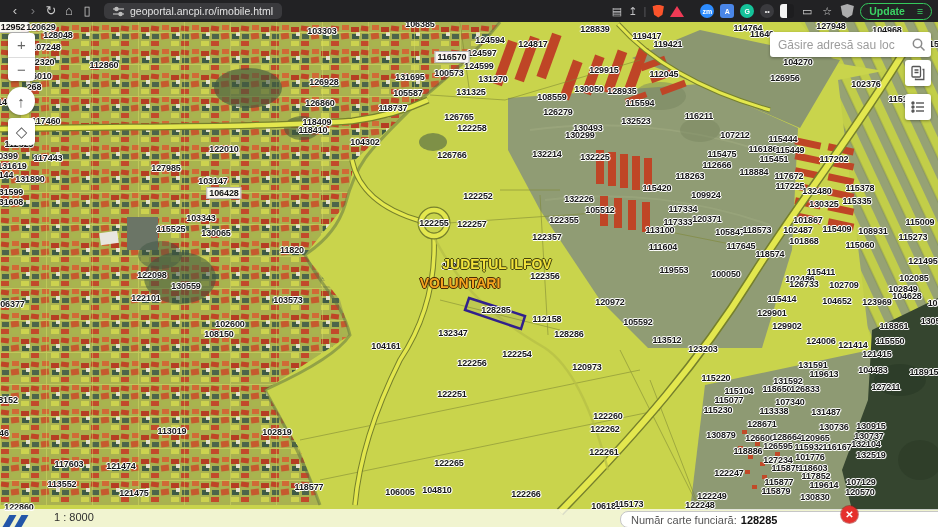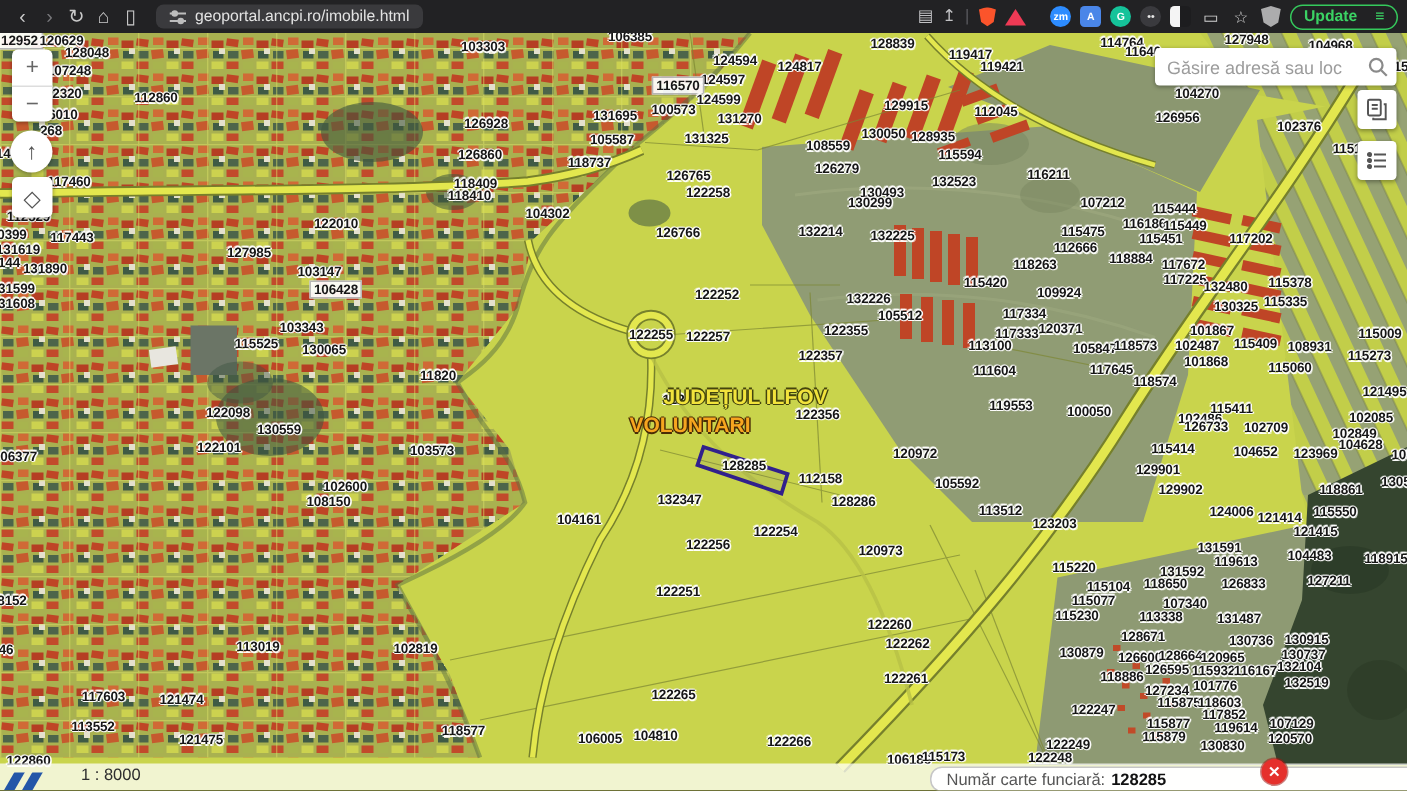--- a/index.html
+++ b/index.html
@@ -393,21 +393,21 @@
         <div class="plabel" style="left: 703px; top: 327px;">123203</div>
         <div class="plabel" style="left: 821px; top: 319px;">124006</div>
         <div class="plabel" style="left: 853px; top: 323px;">121414</div>
         <div class="plabel" style="left: 890px; top: 319px;">115550</div>
         <div class="plabel" style="left: 877px; top: 332px;">121415</div>
         <div class="plabel" style="left: 386px; top: 324px;">104161</div>
         <div class="plabel" style="left: 517px; top: 332px;">122254</div>
         <div class="plabel" style="left: 472px; top: 341px;">122256</div>
         <div class="plabel" style="left: 587px; top: 345px;">120973</div>
         <div class="plabel" style="left: 452px; top: 372px;">122251</div>
-        <div class="plabel" style="left: 593px; top: 394px;">122260</div>
+        <div class="plabel" style="left: 608px; top: 394px;">122260</div>
         <div class="plabel" style="left: 605px; top: 407px;">122262</div>
         <div class="plabel" style="left: 604px; top: 430px;">122261</div>
         <div class="plabel" style="left: 449px; top: 441px;">122265</div>
         <div class="plabel" style="left: 309px; top: 465px;">118577</div>
         <div class="plabel" style="left: 400px; top: 470px;">106005</div>
         <div class="plabel" style="left: 437px; top: 468px;">104810</div>
         <div class="plabel" style="left: 526px; top: 472px;">122266</div>
         <div class="plabel" style="left: 606px; top: 484px;">106186</div>
         <div class="plabel" style="left: 629px; top: 482px;">115173</div>
         <div class="plabel" style="left: 219px; top: 312px;">108150</div>
@@ -420,21 +420,21 @@
         <div class="plabel" style="left: 62px; top: 462px;">113552</div>
         <div class="plabel" style="left: 134px; top: 471px;">121475</div>
         <div class="plabel" style="left: 19px; top: 485px;">122860</div>
         <div class="plabel" style="left: 807px; top: 343px; padding-left: 12px;">131591</div>
         <div class="plabel" style="left: 873px; top: 348px;">104483</div>
         <div class="plabel" style="left: 924px; top: 350px;">118915</div>
         <div class="plabel" style="left: 824px; top: 352px;">119613</div>
         <div class="plabel" style="left: 788px; top: 359px;">131592</div>
         <div class="plabel" style="left: 886px; top: 365px;">127211</div>
         <div class="plabel" style="left: 777px; top: 367px;">118650</div>
-        <div class="plabel" style="left: 805px; top: 367px; margin-left: 24px;">126833</div>
+        <div class="plabel" style="left: 805px; top: 367px;">126833</div>
         <div class="plabel" style="left: 716px; top: 356px;">115220</div>
         <div class="plabel" style="left: 739px; top: 369px;">115104</div>
         <div class="plabel" style="left: 729px; top: 378px;">115077</div>
         <div class="plabel" style="left: 790px; top: 380px;">107340</div>
         <div class="plabel" style="left: 718px; top: 388px;">115230</div>
         <div class="plabel" style="left: 774px; top: 389px;">113338</div>
         <div class="plabel" style="left: 826px; top: 390px;">131487</div>
         <div class="plabel" style="left: 762px; top: 402px;">128671</div>
         <div class="plabel" style="left: 834px; top: 405px;">130736</div>
         <div class="plabel" style="left: 871px; top: 404px;">130915</div>

